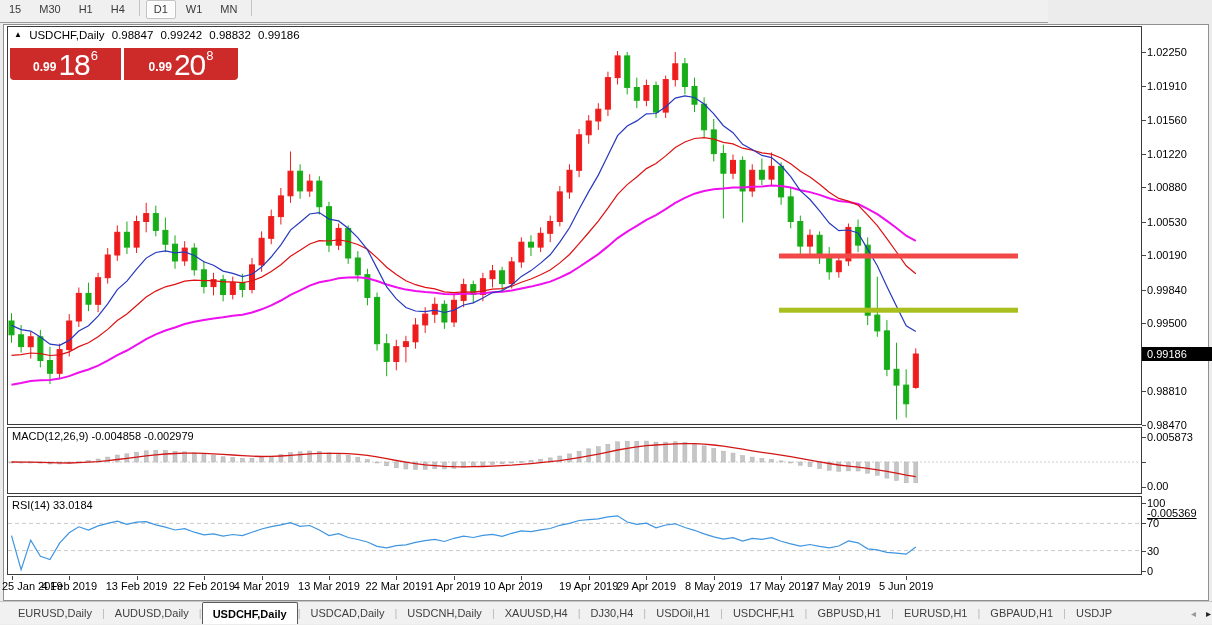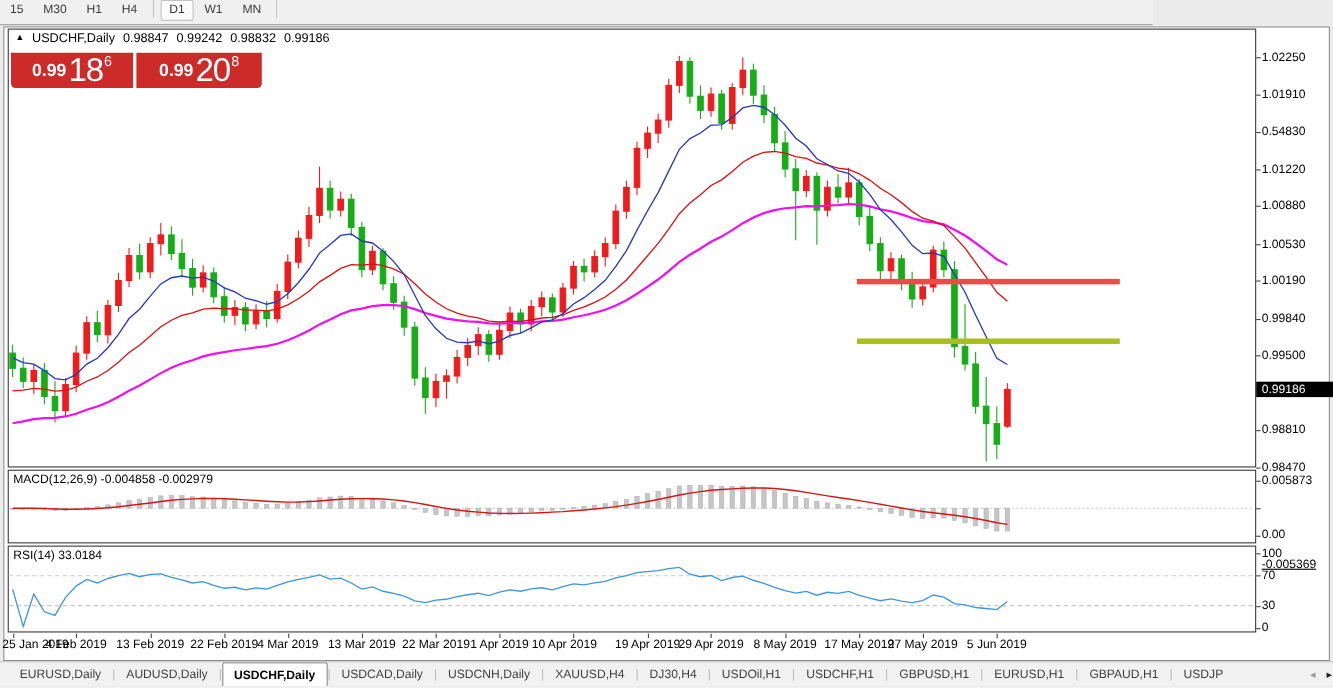--- a/index.html
+++ b/index.html
@@ -36,21 +36,21 @@
     display:flex;align-items:center;justify-content:center;cursor:pointer;}
   .spin-btn.down{border-right:1px solid #b8b8b8;}
   .spin-btn.up{border-left:1px solid #b8b8b8;}
   .tw-vol{flex:1;border:none;outline:none;text-align:right;padding-right:5px;font-size:14px;
     font-family:"Liberation Sans",sans-serif;color:#000;width:60px;}
   .tw-row2{display:flex;margin-top:2px;height:32px;}
   .price-cell{background:#cd2a2a;color:#fff;display:flex;align-items:flex-end;justify-content:center;
     padding-bottom:2px;cursor:pointer;}
   .price-cell.sellp{width:111px;border-radius:0 0 0 4px;margin-right:3px;}
   .price-cell.buyp{flex:1;border-radius:0 0 4px 0;}
-  .pfx{font-size:16px;font-weight:bold;margin:0 2px 4px 0;}
+  .pfx{font-size:12px;font-weight:bold;margin:0 2px 4px 0;}
   .pbig{font-size:30px;line-height:27px;font-weight:400;letter-spacing:-1px;}
   .psup{font-size:13px;margin:0 0 15px 1px;}
   
   .axis-layer{position:absolute;left:0;top:0;width:1212px;height:625px;z-index:4;pointer-events:none;}
   .plabel,.ilabel{position:absolute;font-size:11px;color:#000;left:1147px;white-space:nowrap;}
   .ptick{position:absolute;left:1142px;width:4px;height:1px;background:#444;}
   .badge{position:absolute;left:1142px;width:67px;height:14px;background:#000;color:#fff;
     font-size:11px;line-height:14px;padding-left:5px;}
   .ind-label{position:absolute;left:12px;font-size:11px;color:#000;z-index:5;white-space:nowrap;}
   .dlabel{position:absolute;top:580px;font-size:11px;color:#000;white-space:nowrap;transform:translateX(-50%);}
@@ -424,21 +424,21 @@
 </div>
 
 <div class="ind-label" style="top:430px;">MACD(12,26,9) -0.004858 -0.002979</div>
 <div class="ind-label" style="top:499px;">RSI(14) 33.0184</div>
 
 <div class="axis-layer" id="axis-layer">
     <div class="plabel" style="top: 46px;">1.02250</div>
     <div class="ptick" style="top: 52px;"></div>
     <div class="plabel" style="top: 79.507px;">1.01910</div>
     <div class="ptick" style="top: 85.507px;"></div>
-    <div class="plabel" style="top: 113.999px;">0.54830</div>
+    <div class="plabel" style="top: 113.999px;">1.01560</div>
     <div class="ptick" style="top: 119.999px;"></div>
     <div class="plabel" style="top: 147.506px;">1.01220</div>
     <div class="ptick" style="top: 153.506px;"></div>
     <div class="plabel" style="top: 181.013px;">1.00880</div>
     <div class="ptick" style="top: 187.013px;"></div>
     <div class="plabel" style="top: 215.506px;">1.00530</div>
     <div class="ptick" style="top: 221.506px;"></div>
     <div class="plabel" style="top: 249.013px;">1.00190</div>
     <div class="ptick" style="top: 255.013px;"></div>
     <div class="plabel" style="top: 283.505px;">0.99840</div>

